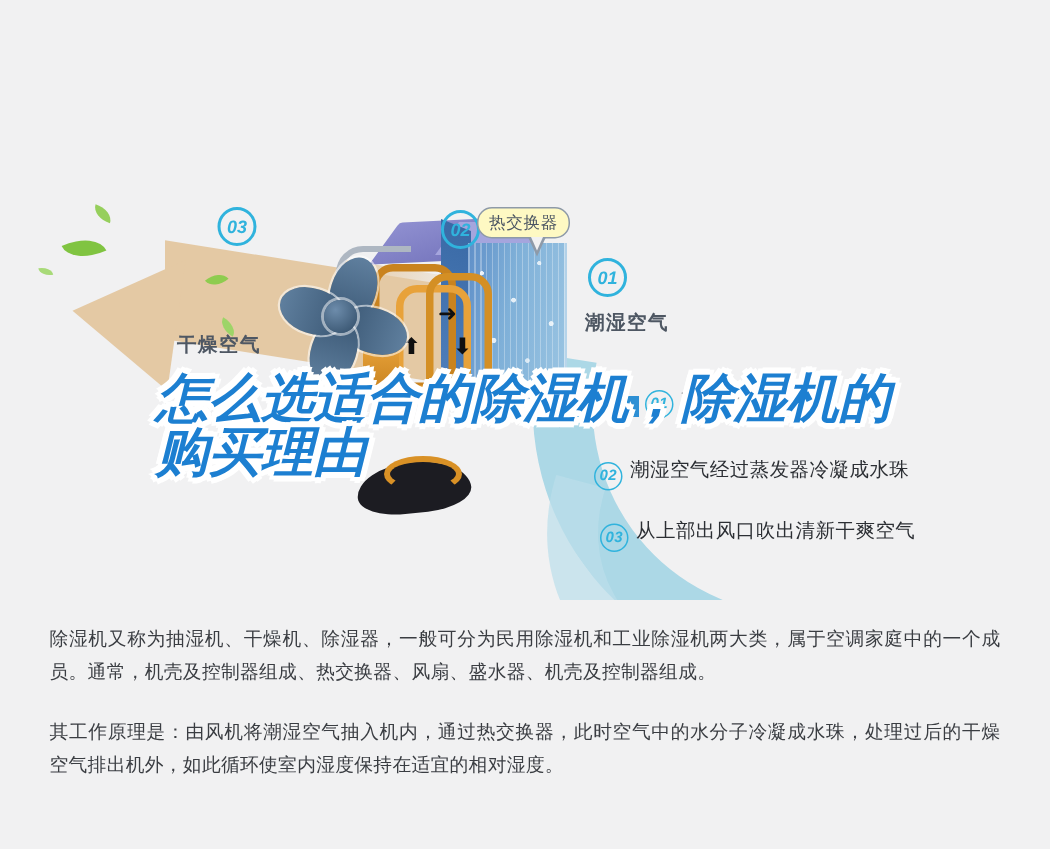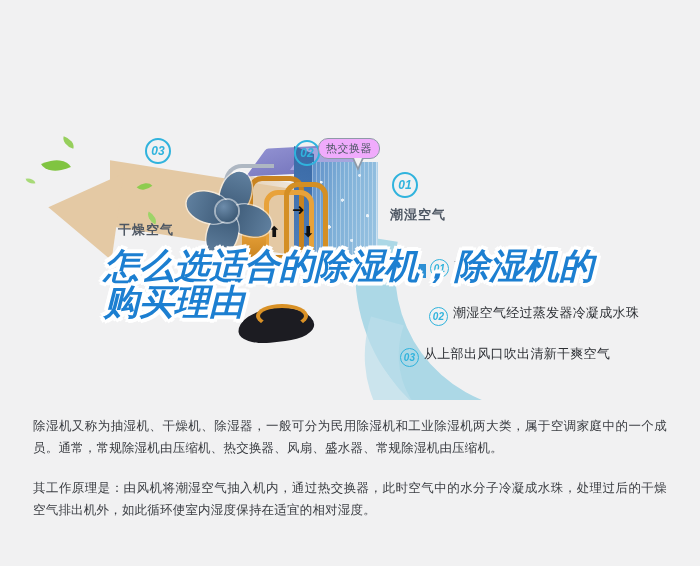--- a/index.html
+++ b/index.html
@@ -172,21 +172,21 @@
   .badge.b01 { left: 392px; top: 54px; }
 
   
   .callout {
     position: absolute;
     left: 318px;
     top: 20px;
     padding: 2px 7px;
     border: 1.5px solid #8e9aa8;
     border-radius: 10px;
-    background: #f0abfc;
+    background: #fef9c3;
     font-size: 11px;
     color: #4b5563;
     letter-spacing: .5px;
   }
   .callout-tip {
     position: absolute;
     left: 352px;
     top: 40px;
     width: 0;
     height: 0;
@@ -450,21 +450,21 @@
     color: #30b3dd;
     font-size: 10px;
     line-height: 17px;
     text-align: center;
     font-weight: bold;
     font-style: italic;
     margin-right: 5px;
     vertical-align: -3px;
   }
   #step-01 { left: 430px; top: 258px; font-size: 11px; }
-  #step-02 { left: 429px; top: 304px; }
+  #step-02 { left: 396px; top: 304px; }
   #step-03 { left: 400px; top: 345px; }
 
   
   #overlay-headline {
     position: absolute;
     left: 104px;
     top: 248px;
     width: 520px;
     font-size: 35px;
     font-weight: bold;
@@ -564,17 +564,17 @@
   <div class="step-line" id="step-02">
     <span class="sbadge">02</span><span>潮湿空气经过蒸发器冷凝成水珠</span>
   </div>
   <div class="step-line" id="step-03">
     <span class="sbadge">03</span><span>从上部出风口吹出清新干爽空气</span>
   </div>
 
   <div id="overlay-headline">怎么选适合的除湿机，除湿机的购买理由</div>
 
   <div id="body-copy">
-    <p>除湿机又称为抽湿机、干燥机、除湿器，一般可分为民用除湿机和工业除湿机两大类，属于空调家庭中的一个成员。通常，常规除湿机由压缩机、热交换器、风扇、盛水器、常规除湿机由压缩机。</p>
+    <p>除湿机又称为抽湿机、干燥机、除湿器，一般可分为民用除湿机和工业除湿机两大类，属于空调家庭中的一个成员。通常，机壳及控制器组成、热交换器、风扇、盛水器、机壳及控制器组成。</p>
     <p>其工作原理是：由风机将潮湿空气抽入机内，通过热交换器，此时空气中的水分子冷凝成水珠，处理过后的干燥空气排出机外，如此循环使室内湿度保持在适宜的相对湿度。</p>
   </div>
 
 </div>
 
 </body></html>

